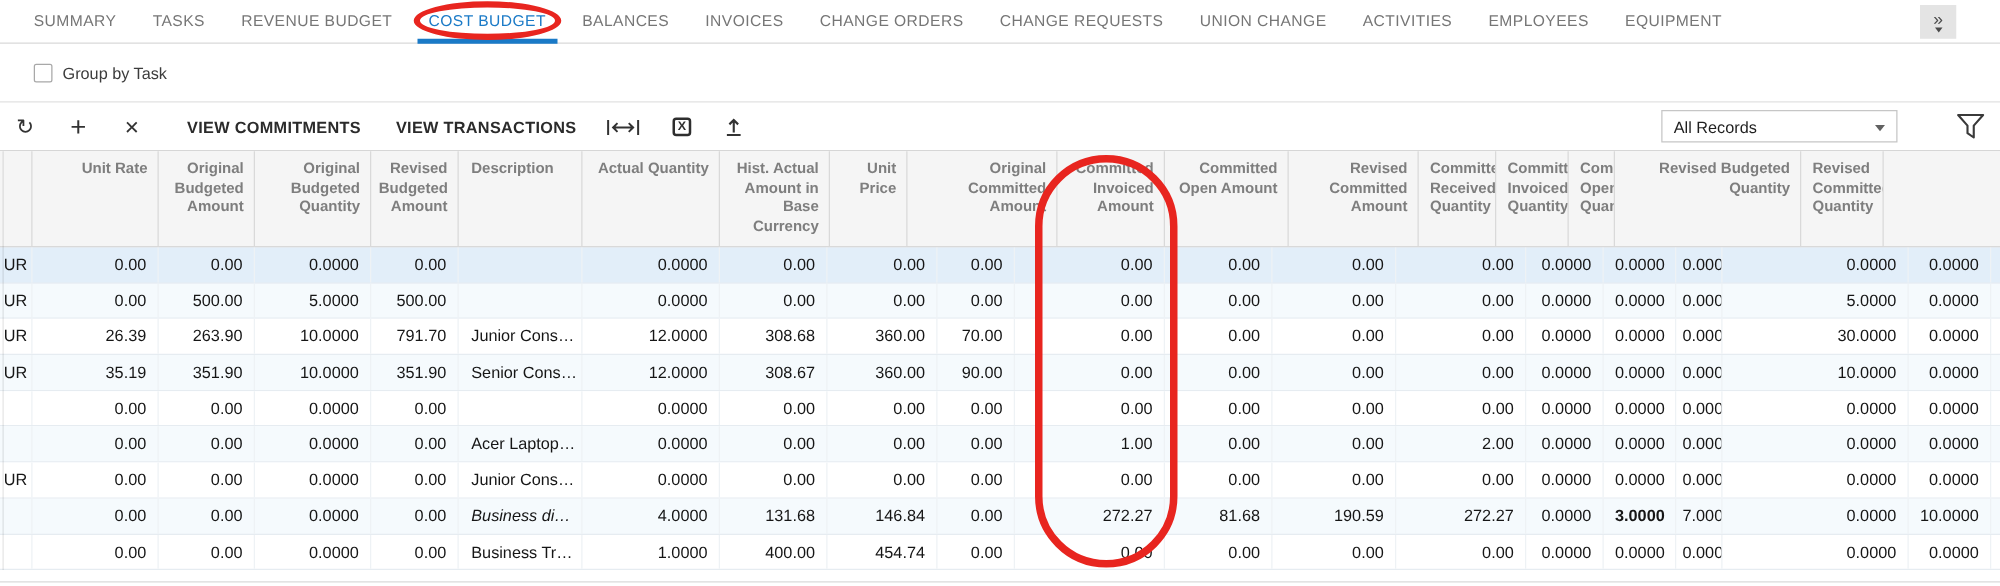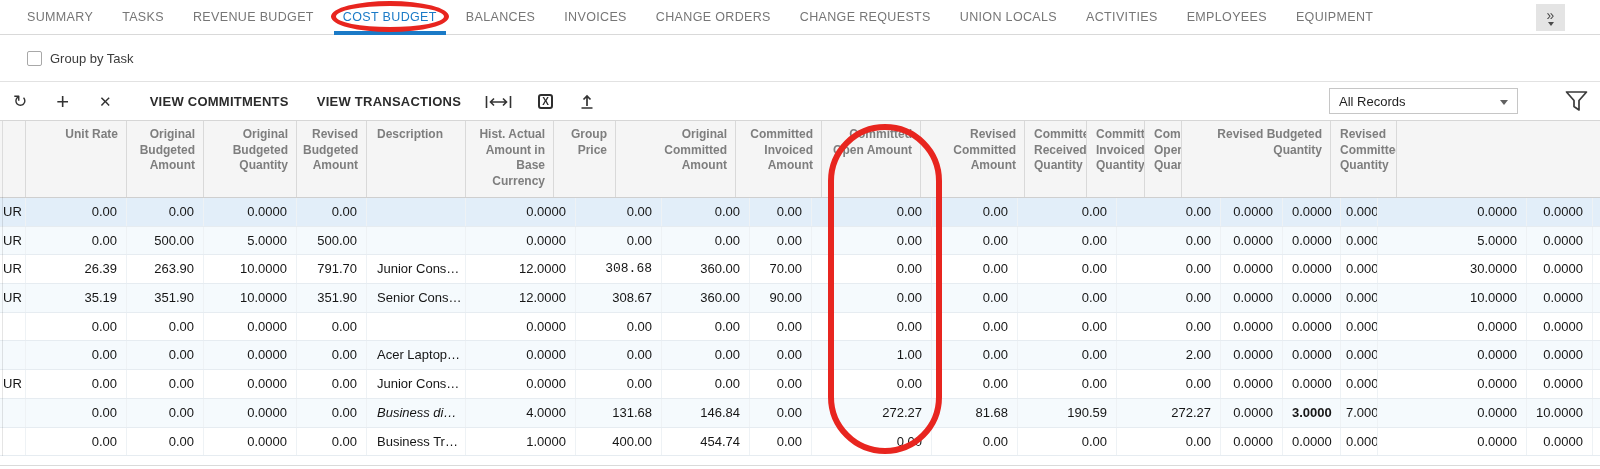--- a/index.html
+++ b/index.html
@@ -93,21 +93,21 @@
     <div class="tab">
       <span>INVOICES</span>
     </div>
     <div class="tab">
       <span>CHANGE ORDERS</span>
     </div>
     <div class="tab">
       <span>CHANGE REQUESTS</span>
     </div>
     <div class="tab">
-      <span>UNION LOCALS</span>
+      <span>UNION CHANGE</span>
     </div>
     <div class="tab">
       <span>ACTIVITIES</span>
     </div>
     <div class="tab">
       <span>EMPLOYEES</span>
     </div>
     <div class="tab">
       <span>EQUIPMENT</span>
     </div>
@@ -159,22 +159,23 @@
 </span>
 
 <div class="grid">
   <div class="grid-header" id="grid-header">
       <div class="hcell left k-uom" style="width: 26px;"><span></span></div>
       <div class="hcell k-unit-rate" style="width: 101px;"><span>Unit Rate</span></div>
       <div class="hcell k-original-budgeted-amount" style="width: 77px;"><span>Original Budgeted Amount</span></div>
       <div class="hcell k-original-budgeted-quantity" style="width: 93px;"><span>Original Budgeted Quantity</span></div>
       <div class="hcell k-revised-budgeted-amount" style="width: 70px;"><span>Revised Budgeted Amount</span></div>
       <div class="hcell left k-description" style="width: 99px;"><span>Description</span></div>
+      <div class="hcell k-actual-quantity" style="width: 110px;"><span>Actual Quantity</span></div>
       <div class="hcell k-hist-actual-amount-in-base-currency" style="width: 88px;"><span>Hist. Actual Amount in Base Currency</span></div>
-      <div class="hcell k-unit-price" style="width: 62px;"><span>Group Price</span></div>
+      <div class="hcell k-unit-price" style="width: 62px;"><span>Unit Price</span></div>
       <div class="hcell k-original-committed-amount" style="width: 120px;"><span>Original Committed Amount</span></div>
       <div class="hcell k-committed-invoiced-amount" style="width: 86px;"><span>Committed Invoiced Amount</span></div>
       <div class="hcell k-committed-open-amount" style="width: 99px;"><span>Committed Open Amount</span></div>
       <div class="hcell k-revised-committed-amount" style="width: 104px;"><span>Revised Committed Amount</span></div>
       <div class="hcell clip k-committed-received-quantity" style="width: 62px;"><span>Committed Received Quantity</span></div>
       <div class="hcell clip k-committed-invoiced-quantity" style="width: 58px;"><span>Committed Invoiced Quantity</span></div>
       <div class="hcell clip k-committed-open-quantity" style="width: 37px;"><span>Committed Open Quantity</span></div>
       <div class="hcell k-revised-budgeted-quantity" style="width: 149px;"><span>Revised Budgeted Quantity</span></div>
       <div class="hcell clip k-revised-committed-quantity" style="width: 66px;"><span>Revised Committed Quantity</span></div>
       <div class="hcell spacer"></div>
@@ -225,21 +226,21 @@
         <div class="cell spacer"></div>
       </div>
       <div class="grow">
         <div class="cell left k-uom" style="width: 26px;">UR</div>
         <div class="cell k-unit-rate" style="width: 101px;">26.39</div>
         <div class="cell k-original-budgeted-amount" style="width: 77px;">263.90</div>
         <div class="cell k-original-budgeted-quantity" style="width: 93px;">10.0000</div>
         <div class="cell k-revised-budgeted-amount" style="width: 70px;">791.70</div>
         <div class="cell left k-description" style="width: 99px;">Junior Cons…</div>
         <div class="cell k-actual-quantity" style="width: 110px;">12.0000</div>
-        <div class="cell k-actual-amount" style="width: 86px; font-family: Liberation Mono, monospace;">308.68</div>
+        <div class="cell k-actual-amount" style="width: 86px;">308.68</div>
         <div class="cell k-hist-actual-amount-in-base-currency" style="width: 88px;">360.00</div>
         <div class="cell k-unit-price" style="width: 62px;">70.00</div>
         <div class="cell k-original-committed-amount" style="width: 120px;">0.00</div>
         <div class="cell k-committed-invoiced-amount" style="width: 86px;">0.00</div>
         <div class="cell k-committed-open-amount" style="width: 99px;">0.00</div>
         <div class="cell k-revised-committed-amount" style="width: 104px;">0.00</div>
         <div class="cell k-committed-received-quantity" style="width: 62px;">0.0000</div>
         <div class="cell k-committed-invoiced-quantity" style="width: 58px;">0.0000</div>
         <div class="cell cellclip k-committed-open-quantity" style="width: 37px;">0.0000</div>
         <div class="cell k-revised-budgeted-quantity" style="width: 149px;">30.0000</div>

